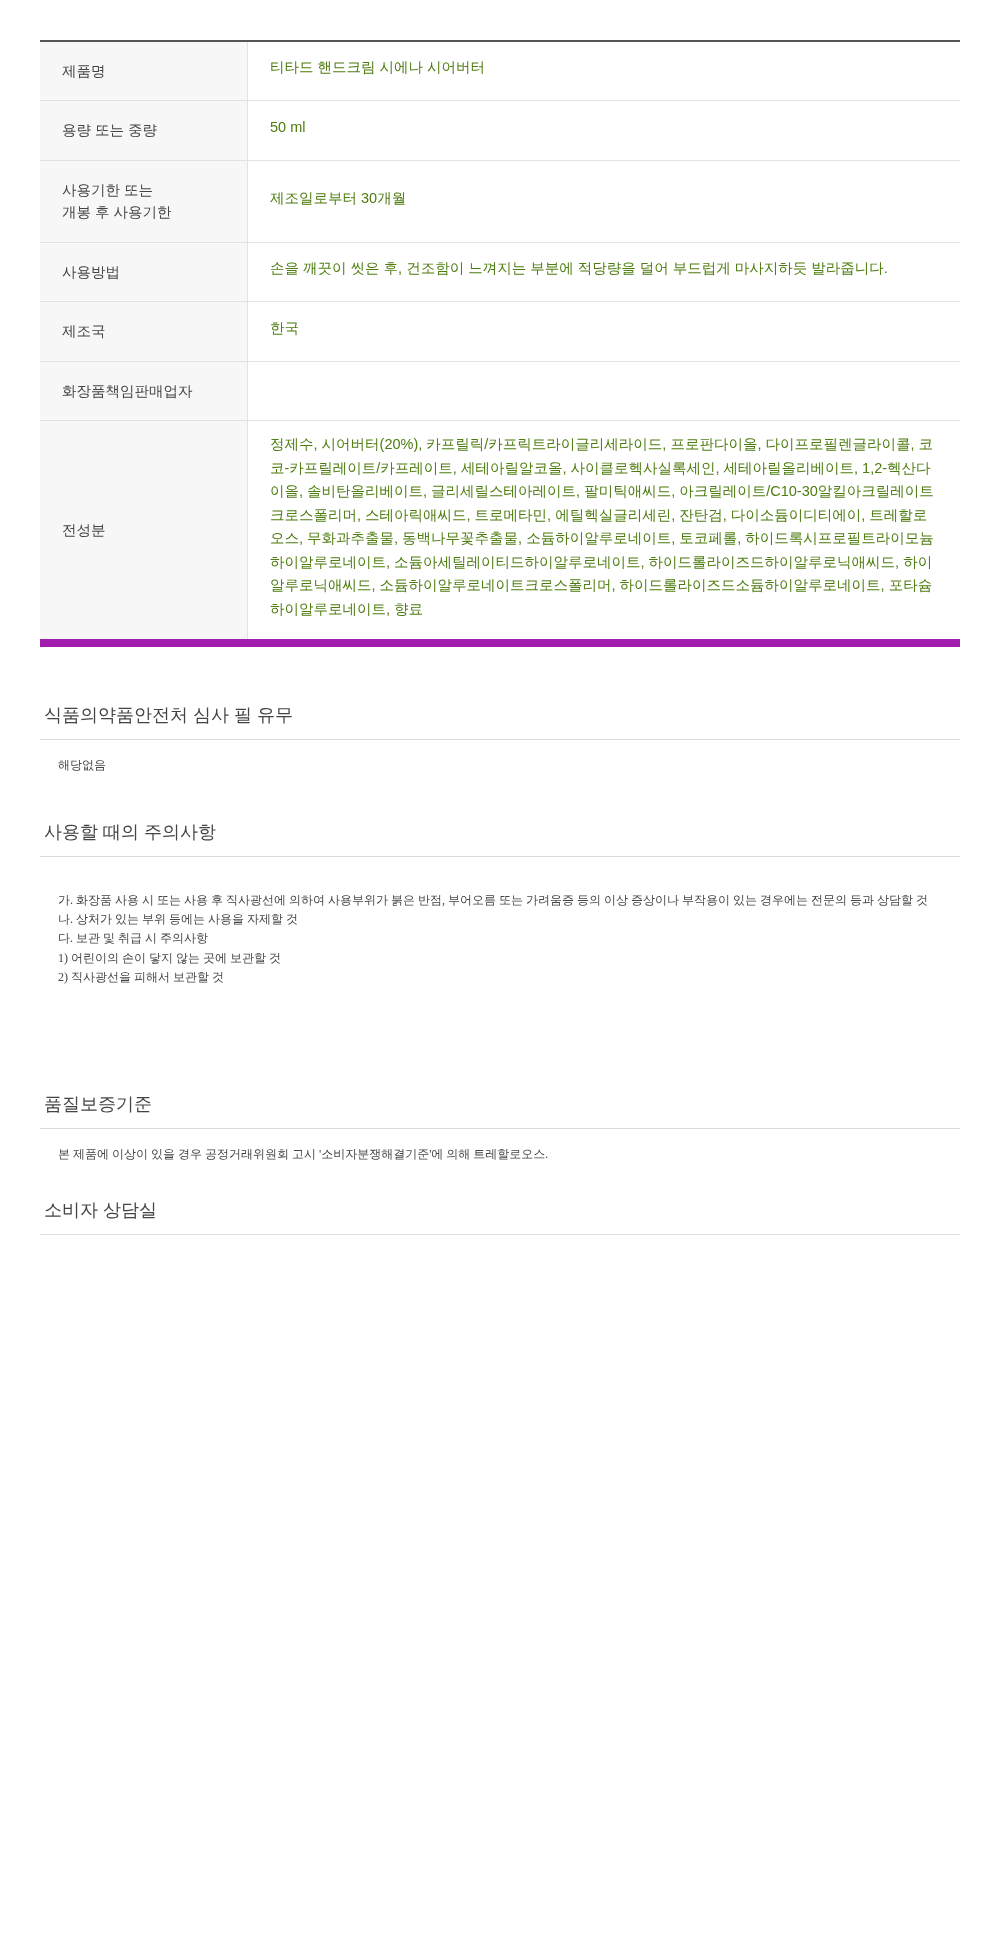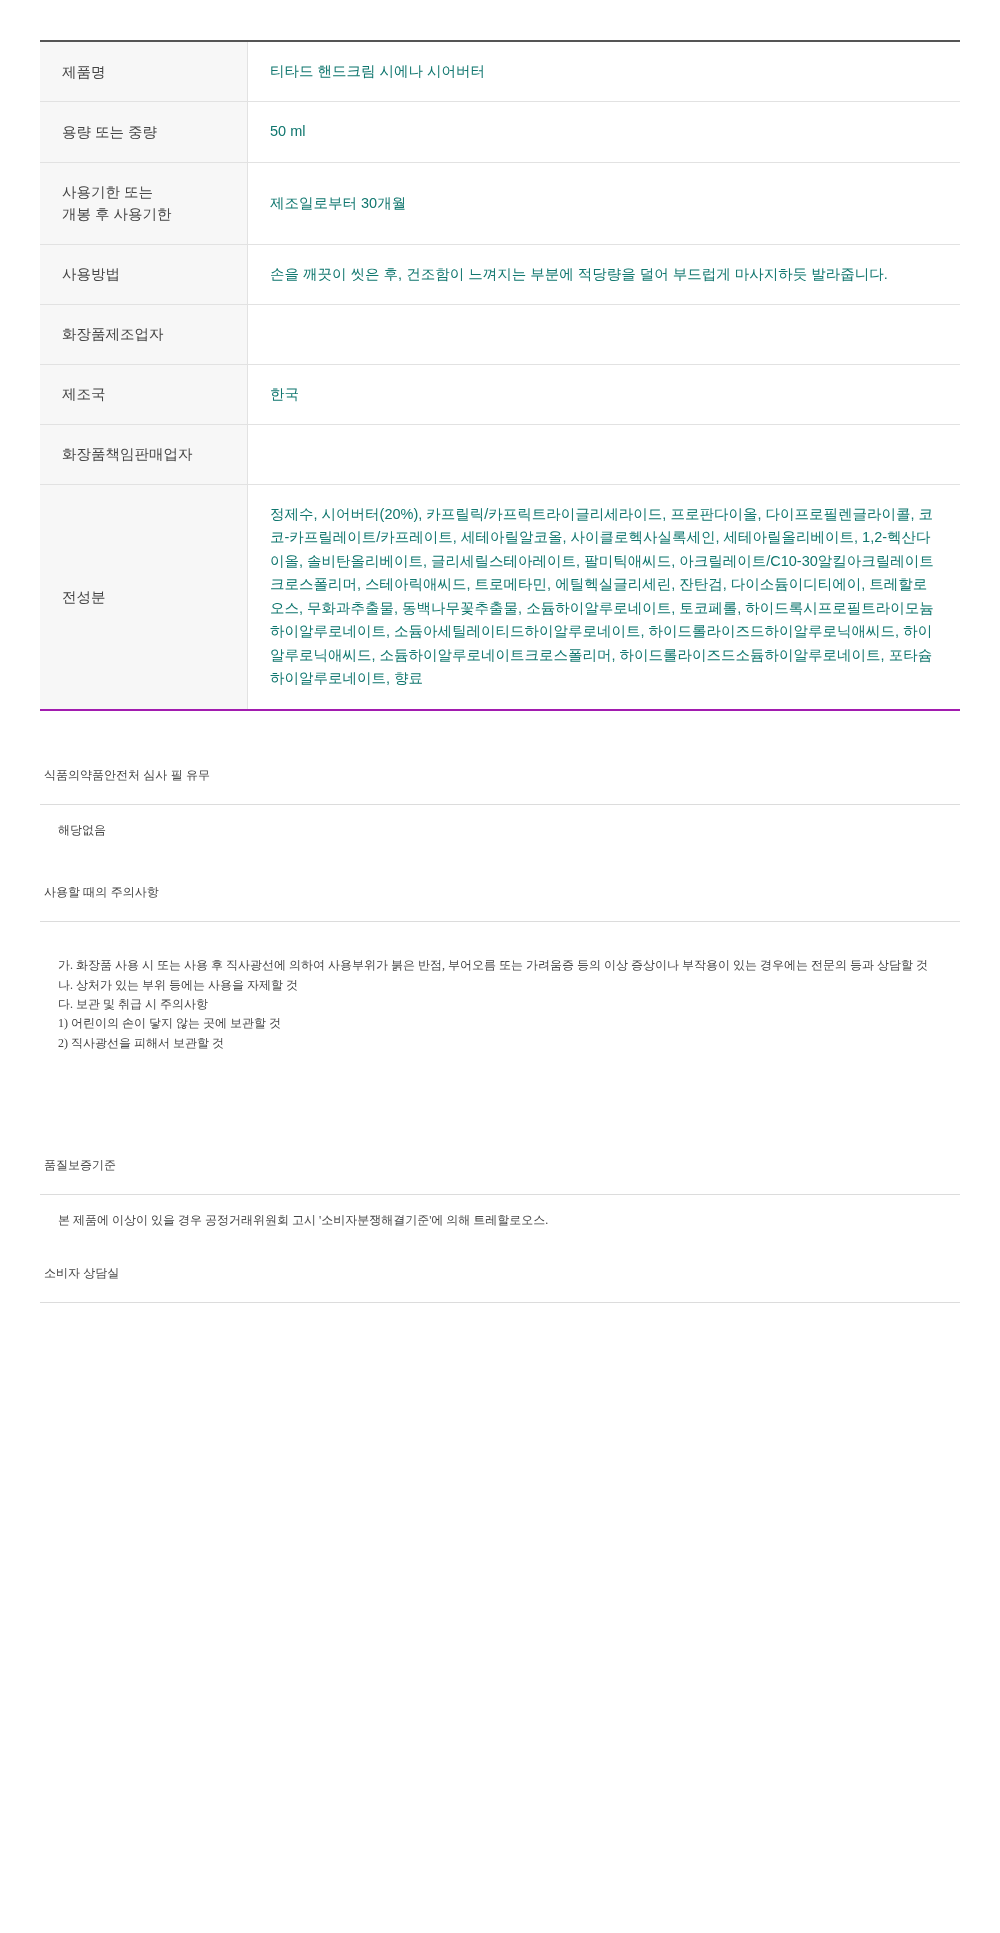--- a/index.html
+++ b/index.html
@@ -21,21 +21,21 @@
   }
 
   
   .spec-table-wrap {
     padding: 40px 40px 0 40px;
   }
   table.spec {
     width: 920px;
     border-collapse: collapse;
     border-top: 2px solid #555555;
-    border-bottom: 2px solid #a21caf;
+    border-bottom: 8px solid #a21caf;
     table-layout: fixed;
   }
   table.spec tr {
     border-bottom: 1px solid #e2e2e2;
   }
   table.spec tr:last-child {
     border-bottom: none;
   }
   table.spec th {
     width: 185px;
@@ -46,43 +46,43 @@
     line-height: 1.55;
     color: #444444;
     padding: 18px 0 18px 22px;
     vertical-align: middle;
     border-right: 1px solid #e2e2e2;
     white-space: pre-line;
   }
   table.spec td {
     font-size: 14.5px;
     line-height: 1.62;
-    color: #0f766e;
-    padding: 18px 24px 18px 22px;
+    color: #4d7c0f;
+    padding: 12px 24px 18px 22px;
     vertical-align: middle;
   }
   table.spec td.tall {
     vertical-align: middle;
   }
   table.spec th.mid {
     vertical-align: middle;
   }
   td.empty {
     height: 22px;
   }
 
   
   .section {
     padding: 0 40px;
     box-sizing: border-box;
   }
   .section-title {
-    font-size: 12px;
+    font-size: 18px;
     color: #444444;
-    padding: 0 0 20px 4px;
+    padding: 0 0 12px 4px;
     border-bottom: 1px solid #dcdcdc;
     margin: 0;
   }
   .section-body {
     font-size: 12px;
     line-height: 1.62;
     color: #444444;
     padding: 16px 0 0 18px;
     white-space: pre-line;
     font-family: Liberation Serif, serif;
@@ -113,24 +113,20 @@
           <td>50 ml</td>
         </tr>
         <tr>
           <th class="mid">사용기한 또는
 개봉 후 사용기한</th>
           <td>제조일로부터 30개월</td>
         </tr>
         <tr>
           <th class="mid">사용방법</th>
           <td>손을 깨끗이 씻은 후, 건조함이 느껴지는 부분에 적당량을 덜어 부드럽게 마사지하듯 발라줍니다.</td>
-        </tr>
-        <tr>
-          <th class="mid">화장품제조업자</th>
-          <td class="empty"></td>
         </tr>
         <tr>
           <th class="mid">제조국</th>
           <td>한국</td>
         </tr>
         <tr>
           <th class="mid">화장품책임판매업자</th>
           <td class="empty"></td>
         </tr>
         <tr>

